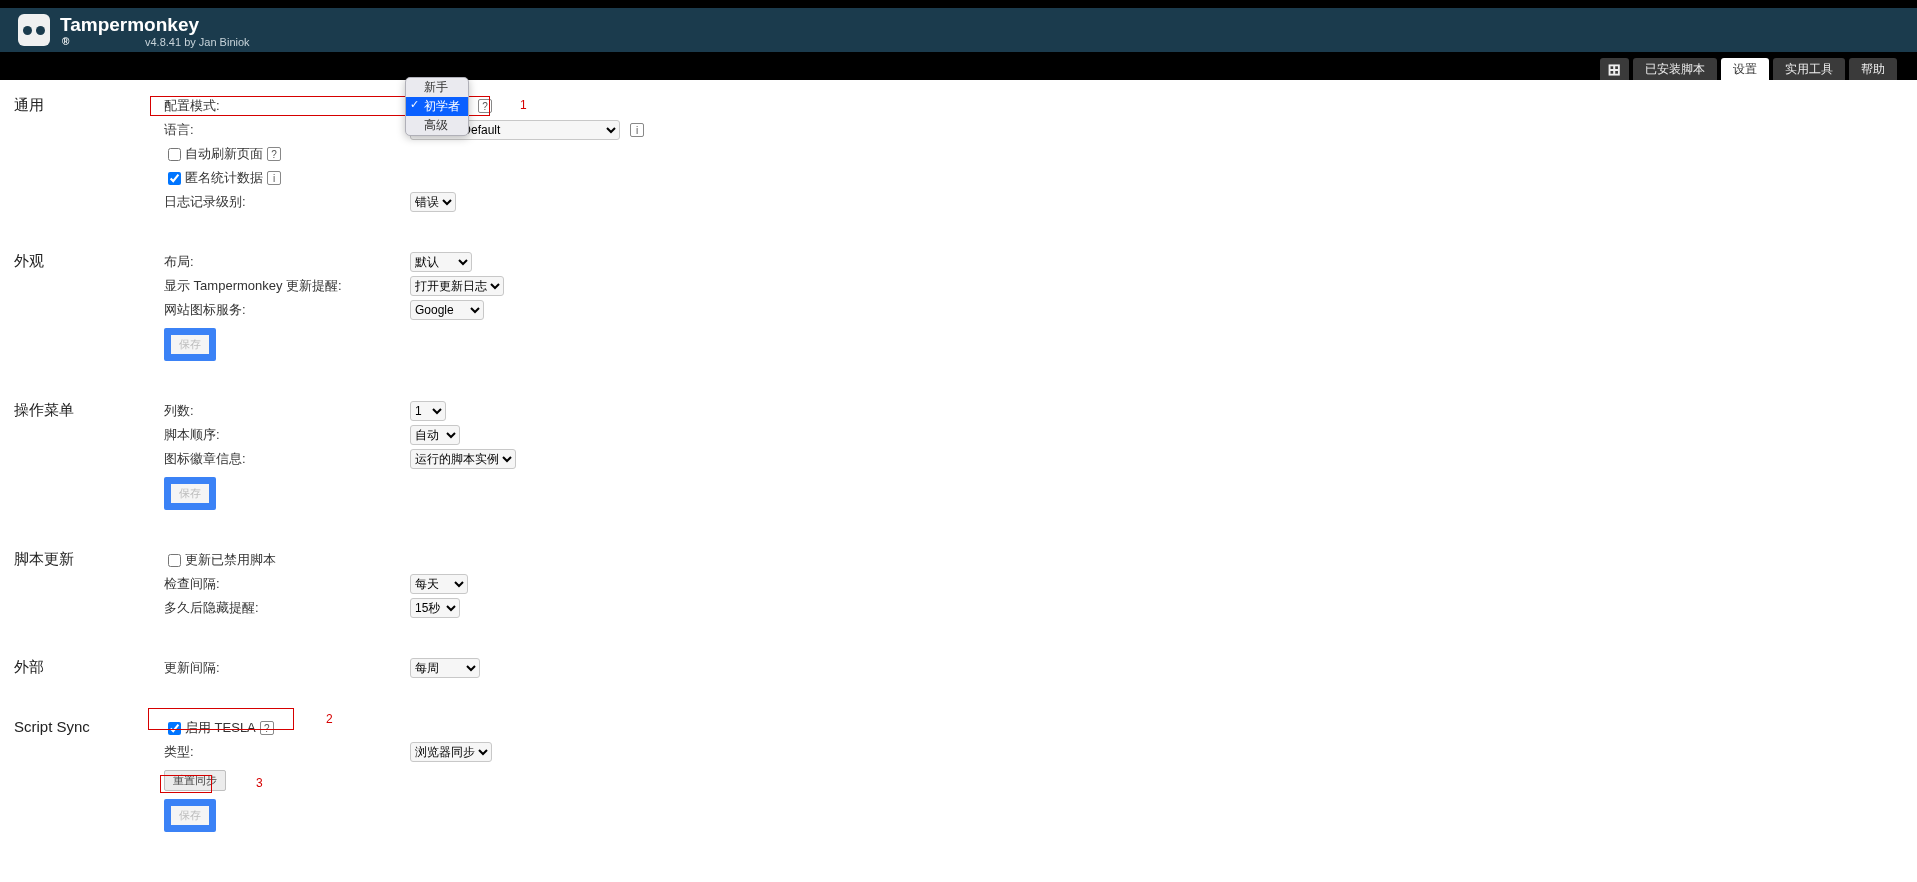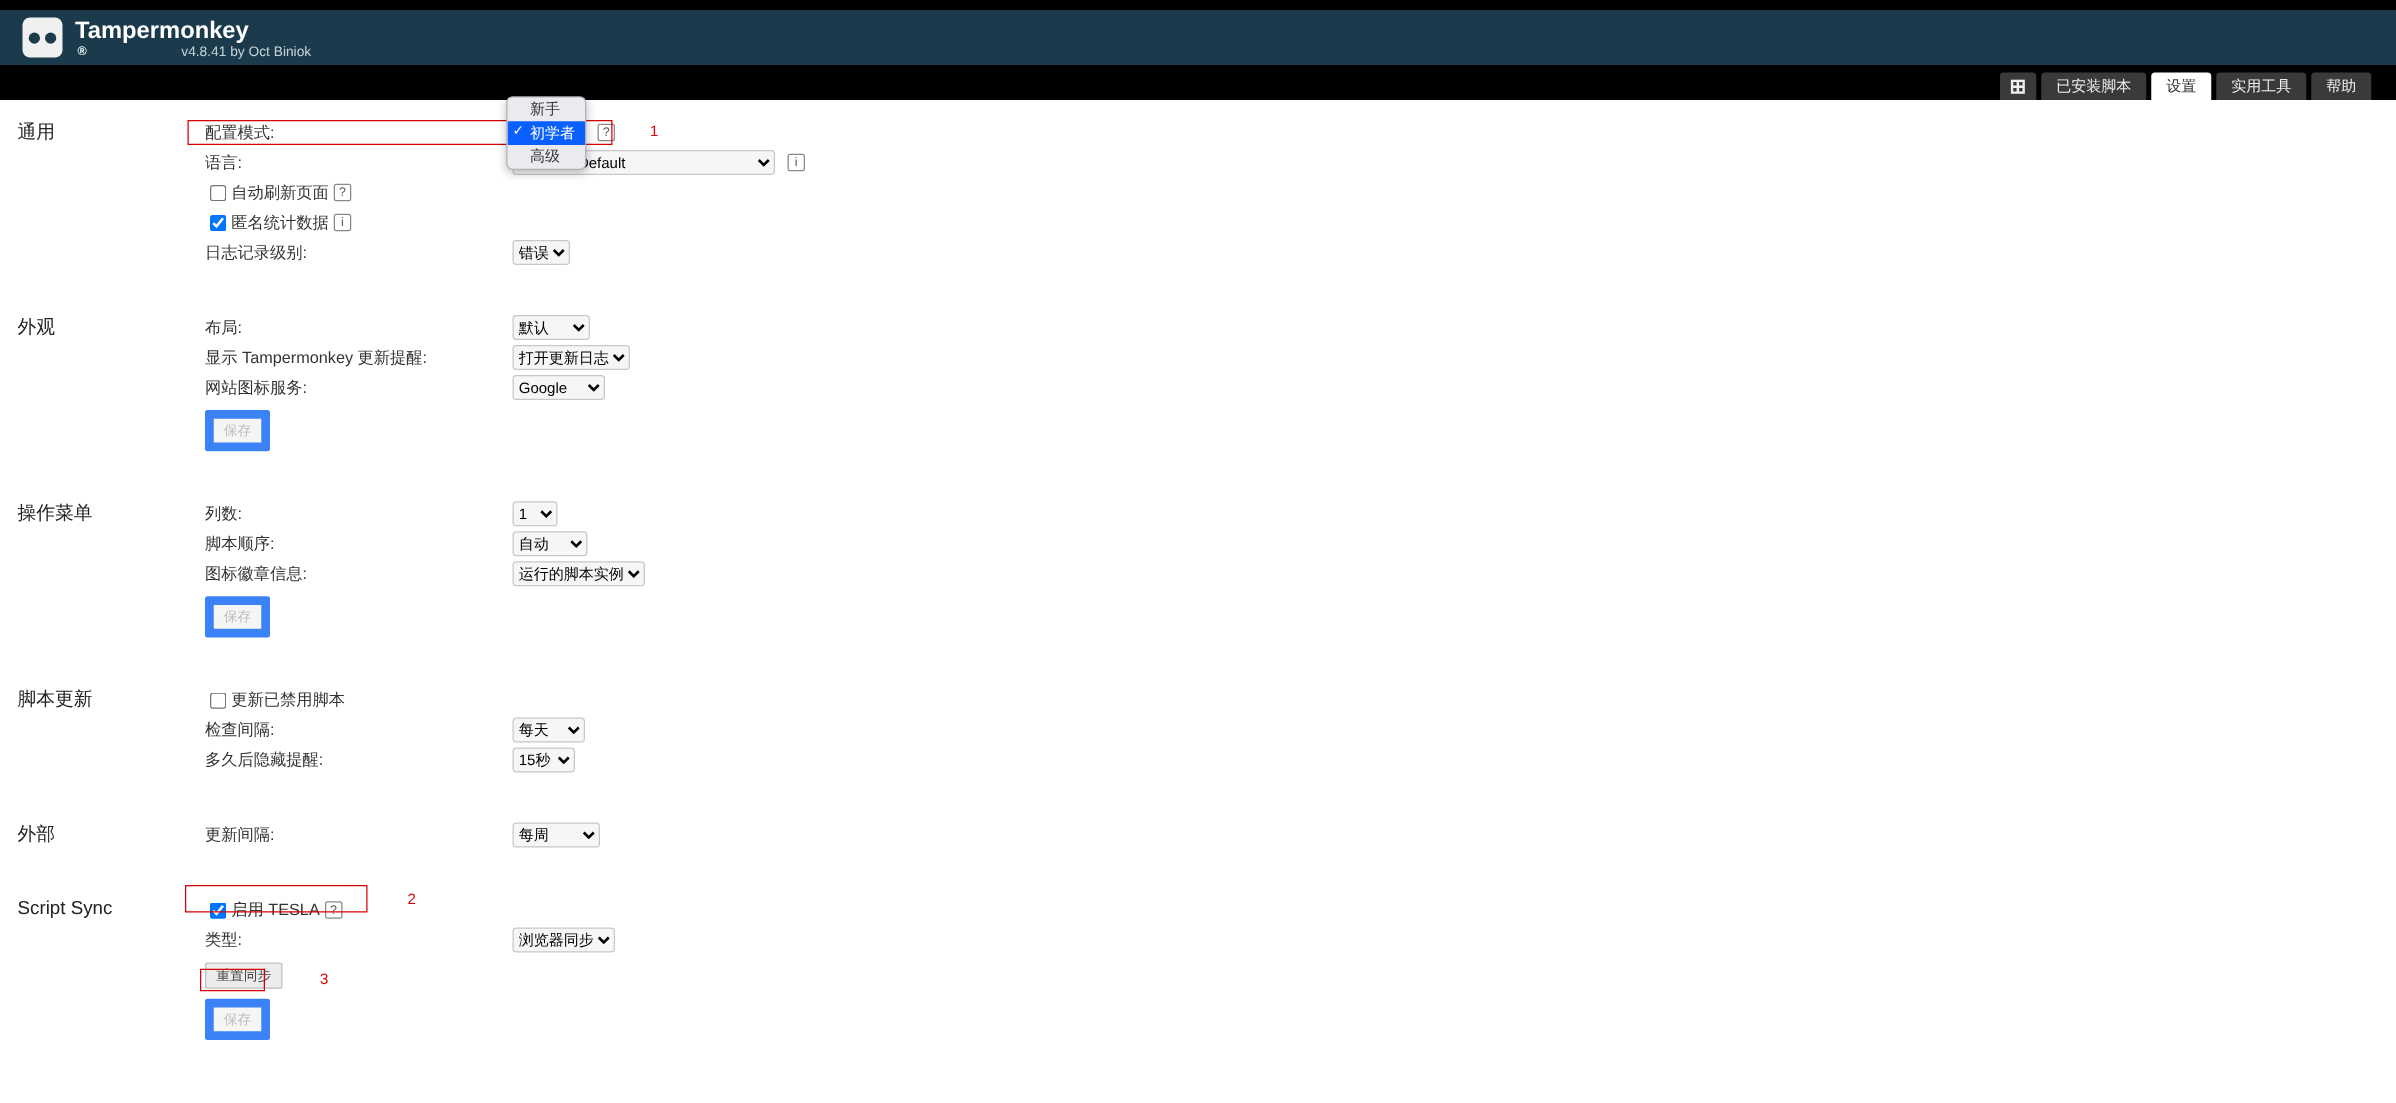--- a/index.html
+++ b/index.html
@@ -213,21 +213,21 @@
   <div class="logo-icon">
     <span class="eye"></span>
       <span class="eye"></span>
   </div>
   <div>
     <div class="app-title">
       <span>Tampermonkey</span>
       <sup>®</sup>
     </div>
   </div>
-  <div class="app-sub">v4.8.41 by Oct Biniok</div>
+  <div class="app-sub">v4.8.41 by Jan Biniok</div>
 </div>
 
 <div class="tabbar-wrap">
   <div class="tab icon-tab">⊞</div>
   <div class="tab">已安装脚本</div>
   <div class="tab active">设置</div>
   <div class="tab">实用工具</div>
   <div class="tab">帮助</div>
 </div>
 
@@ -324,21 +324,21 @@
     <div class="sec-body">
       <div class="row">
         <div class="row-label">列数:</div>
         <div class="ctrl">
             <select style="width:36px;"><option>1</option></select>
           </div>
       </div>
       <div class="row">
         <div class="row-label">脚本顺序:</div>
         <div class="ctrl">
-            <select style="width:60px;"><option>自动</option></select>
+            <select style="width:50px;"><option>自动</option></select>
           </div>
       </div>
       <div class="row">
         <div class="row-label">图标徽章信息:</div>
         <div class="ctrl">
             <select><option>运行的脚本实例</option></select>
           </div>
       </div>
       <div class="row">
           <span class="save-btn">保存</span>

